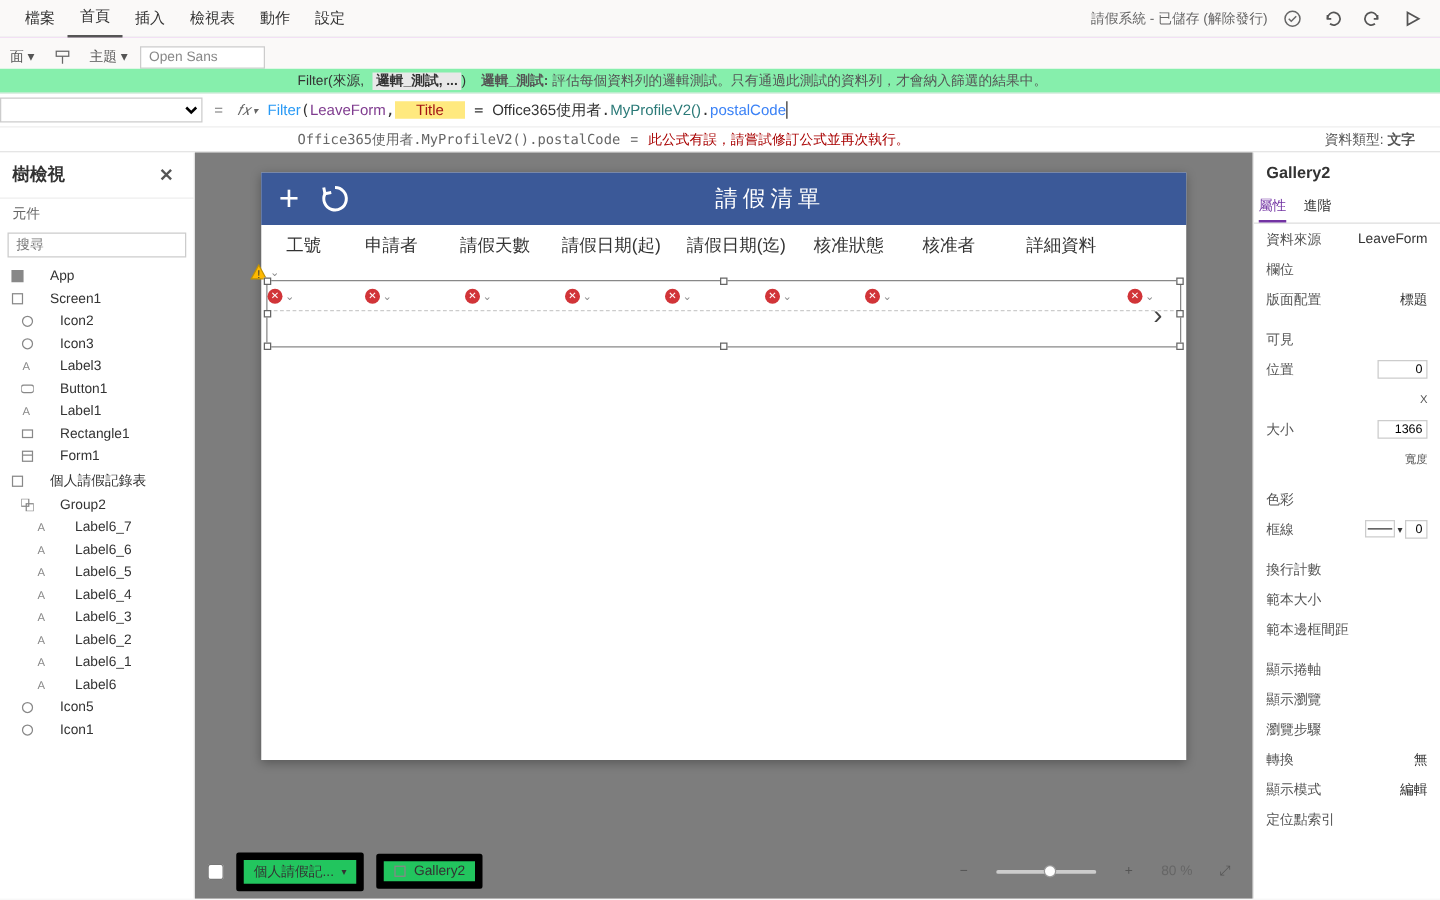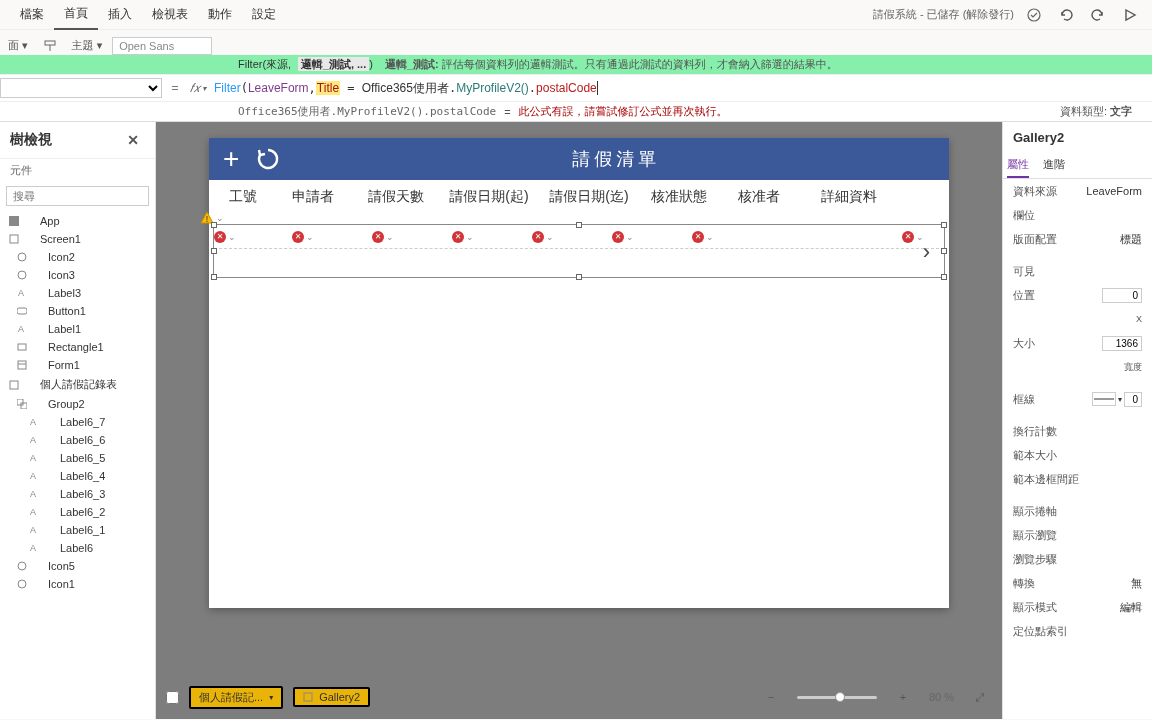--- a/index.html
+++ b/index.html
@@ -23,24 +23,24 @@
 .formula-hint-row .fn-sig { font-family: Consolas, monospace; }
 .formula-hint-row .fn-sig b { background: #e8e8e8; padding: 1px 3px; }
 .formula-hint-row .desc { margin-left: 12px; color: #555; }
 .formula-row { display: flex; align-items: center; padding: 3px 0; }
 .formula-left { width: 168px; display: flex; justify-content: flex-end; padding-right: 6px; }
 .eq { width: 14px; text-align: center; color: #777; }
 .fx { width: 32px; color: #666; font-style: italic; display: flex; align-items: center; gap: 2px; justify-content: center; }
 .formula-text { font-family: Consolas, monospace; font-size: 12px; flex: 1; }
 .tok-fn { color: #2899f5; }
 .tok-ds { color: #7f3b8f; }
-.tok-field { color: #a31515; background: #ffe97f; padding: 0 1px; }
+.tok-field { color: #a31515; background: #ffe97f; padding: 0 17px; }
 .tok-obj { color: #333; }
 .tok-meth { color: #2b7a78; }
-.tok-prop { color: #b91c1c; }
+.tok-prop { color: #3b82f6; }
 .cursor-caret { border-right: 1px solid #333; animation: blink 1s infinite; }
 @keyframes blink { 50% { opacity: 0; } }
 
 .formula-status-row { display: flex; align-items: center; padding: 2px 0 2px 238px; border-top: 1px solid #eee; font-size: 11px; color: #555; gap: 8px; }
 .formula-status-row .expr { font-family: Consolas, monospace; color: #666; }
 .formula-status-row .err { color: #a80000; }
 .formula-status-row .type { margin-left: auto; margin-right: 20px; }
 
 .main { display: flex; height: calc(100vh - 55px - 68px); }
 
@@ -83,21 +83,21 @@
 .rp-tab { padding: 4px 0; cursor: pointer; }
 .rp-tab.active { border-bottom: 2px solid #7334a3; color: #7334a3; }
 .rp-row { display: flex; align-items: center; justify-content: space-between; padding: 4px 10px; min-height: 24px; }
 .rp-row .lbl { color: #555; }
 .rp-row .val { color: #333; }
 .rp-input { border: 1px solid #ccc; width: 40px; padding: 1px 3px; font-size: 10px; text-align: right; }
 .line-sel { display: flex; align-items: center; gap: 2px; }
 .line-preview { width: 24px; height: 14px; border: 1px solid #ccc; display: inline-flex; align-items: center; justify-content: center; }
 
 .bottom-bar { position: absolute; bottom: 8px; left: 0; right: 0; height: 28px; display: flex; align-items: center; padding: 0 10px; gap: 10px; font-size: 11px; }
-.breadcrumb { display: flex; align-items: center; gap: 6px; background: #eab308; border: 2px solid #000000; padding: 2px 8px; border-radius: 2px; }
+.breadcrumb { display: flex; align-items: center; gap: 6px; background: #22c55e; border: 6px solid #000000; padding: 2px 8px; border-radius: 2px; }
 .zoom-controls { margin-left: auto; display: flex; align-items: center; gap: 14px; color: #666; }
 .zoom-slider { width: 80px; height: 3px; background: #ccc; position: relative; border-radius: 2px; }
 .zoom-thumb { position: absolute; left: 38px; top: -4px; width: 10px; height: 10px; background: #fff; border: 1px solid #999; border-radius: 50%; }
 
 svg { display: block; }
 </style>
 </head>
 <body>
 
 <div class="topbar">
@@ -482,20 +482,23 @@
       </div>
     <div class="rp-row">
         <span class="lbl">大小</span>
         <span><input class="rp-input" value="1366" style=""></span>
       </div>
     <div class="rp-row" style="justify-content:flex-end">
         <span class="lbl" style="font-size:9px">寬度</span>
       </div>
     <div style="height:8px"></div>
     <div class="rp-row">
+        <span class="lbl">色彩</span>
+      </div>
+    <div class="rp-row">
         <span class="lbl">框線</span>
       <span class="line-sel">
         <span class="line-preview">
             <svg width="20" height="2">
               <line x1="0" y1="1" x2="20" y2="1" stroke="#333"></line>
             </svg>
           </span>
           <span style="font-size:8px">▾</span>
         <input class="rp-input" style="width: 18px;" value="0">
       </span>

